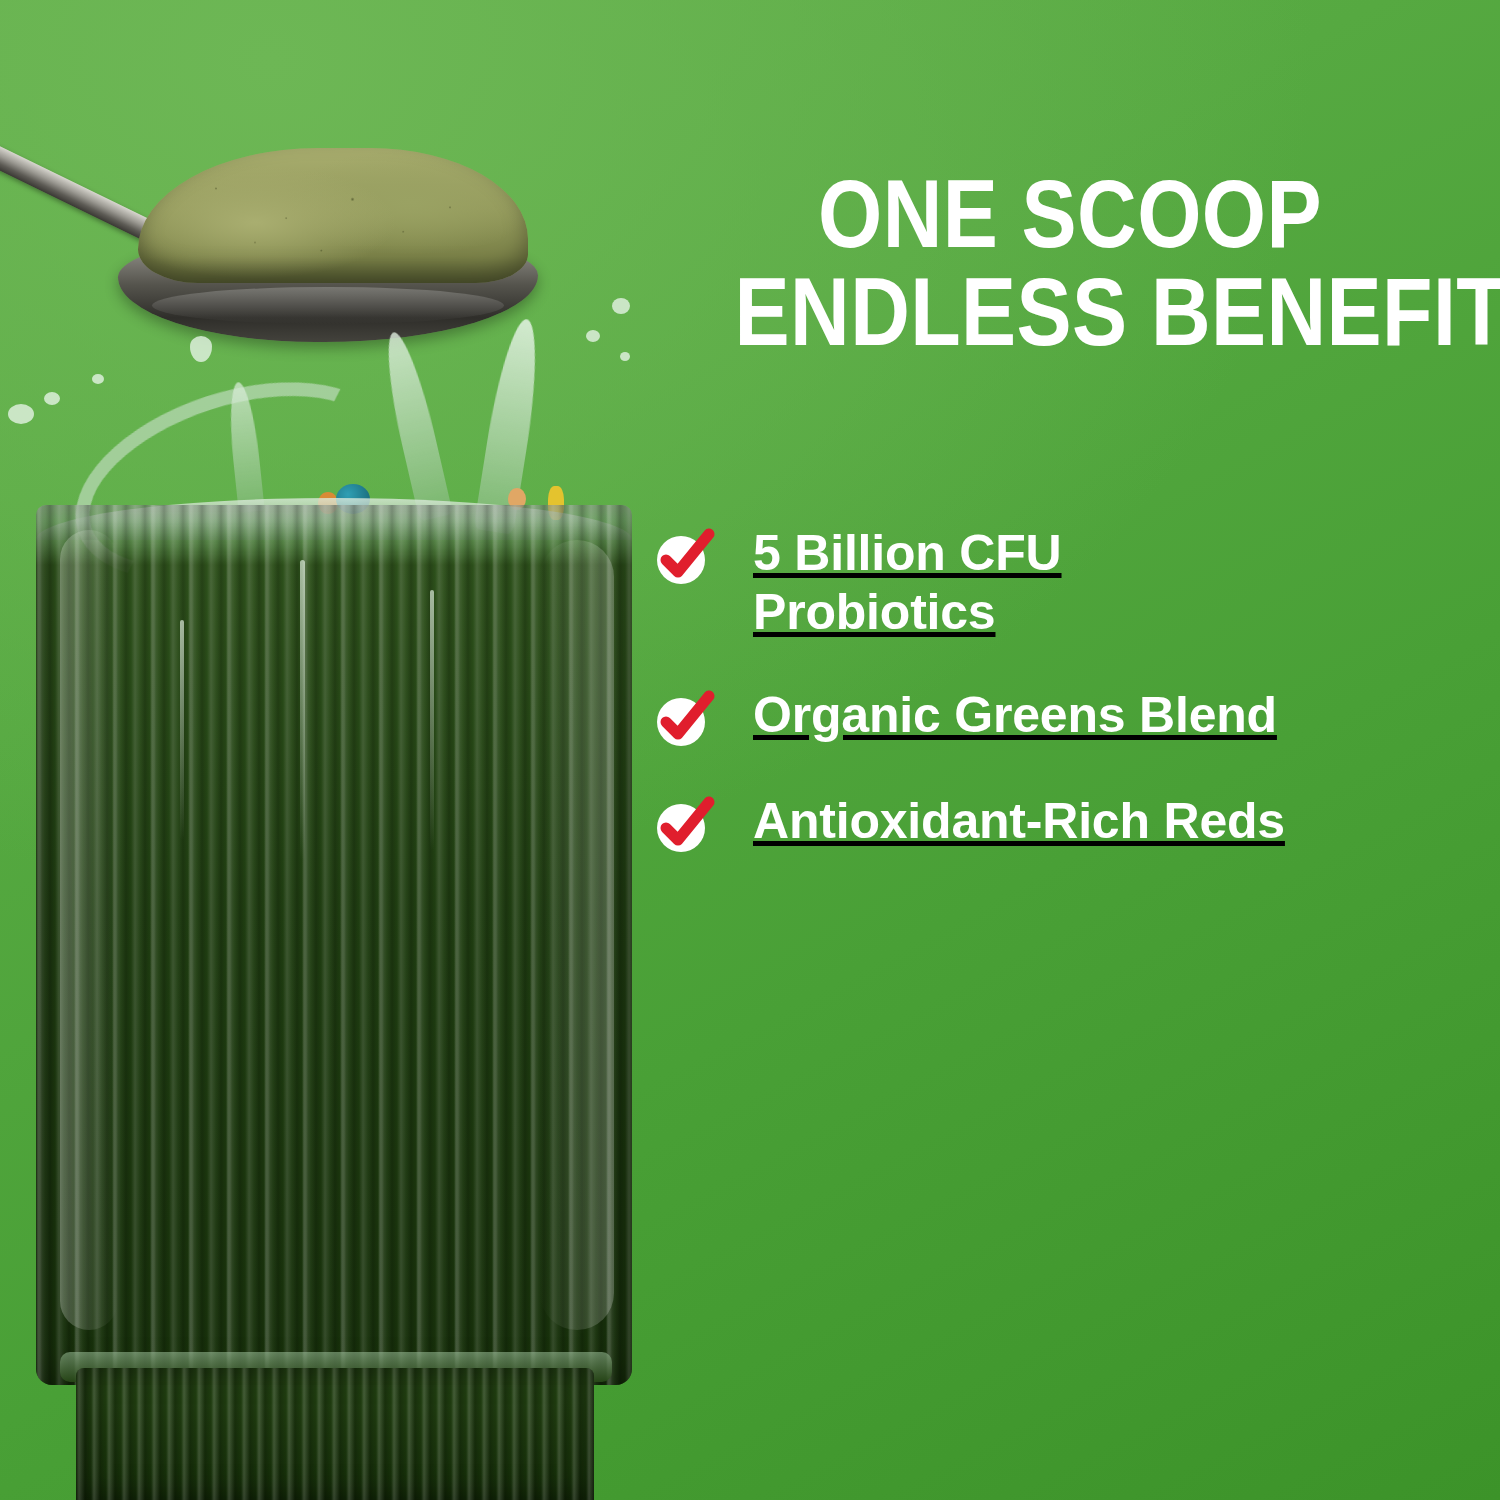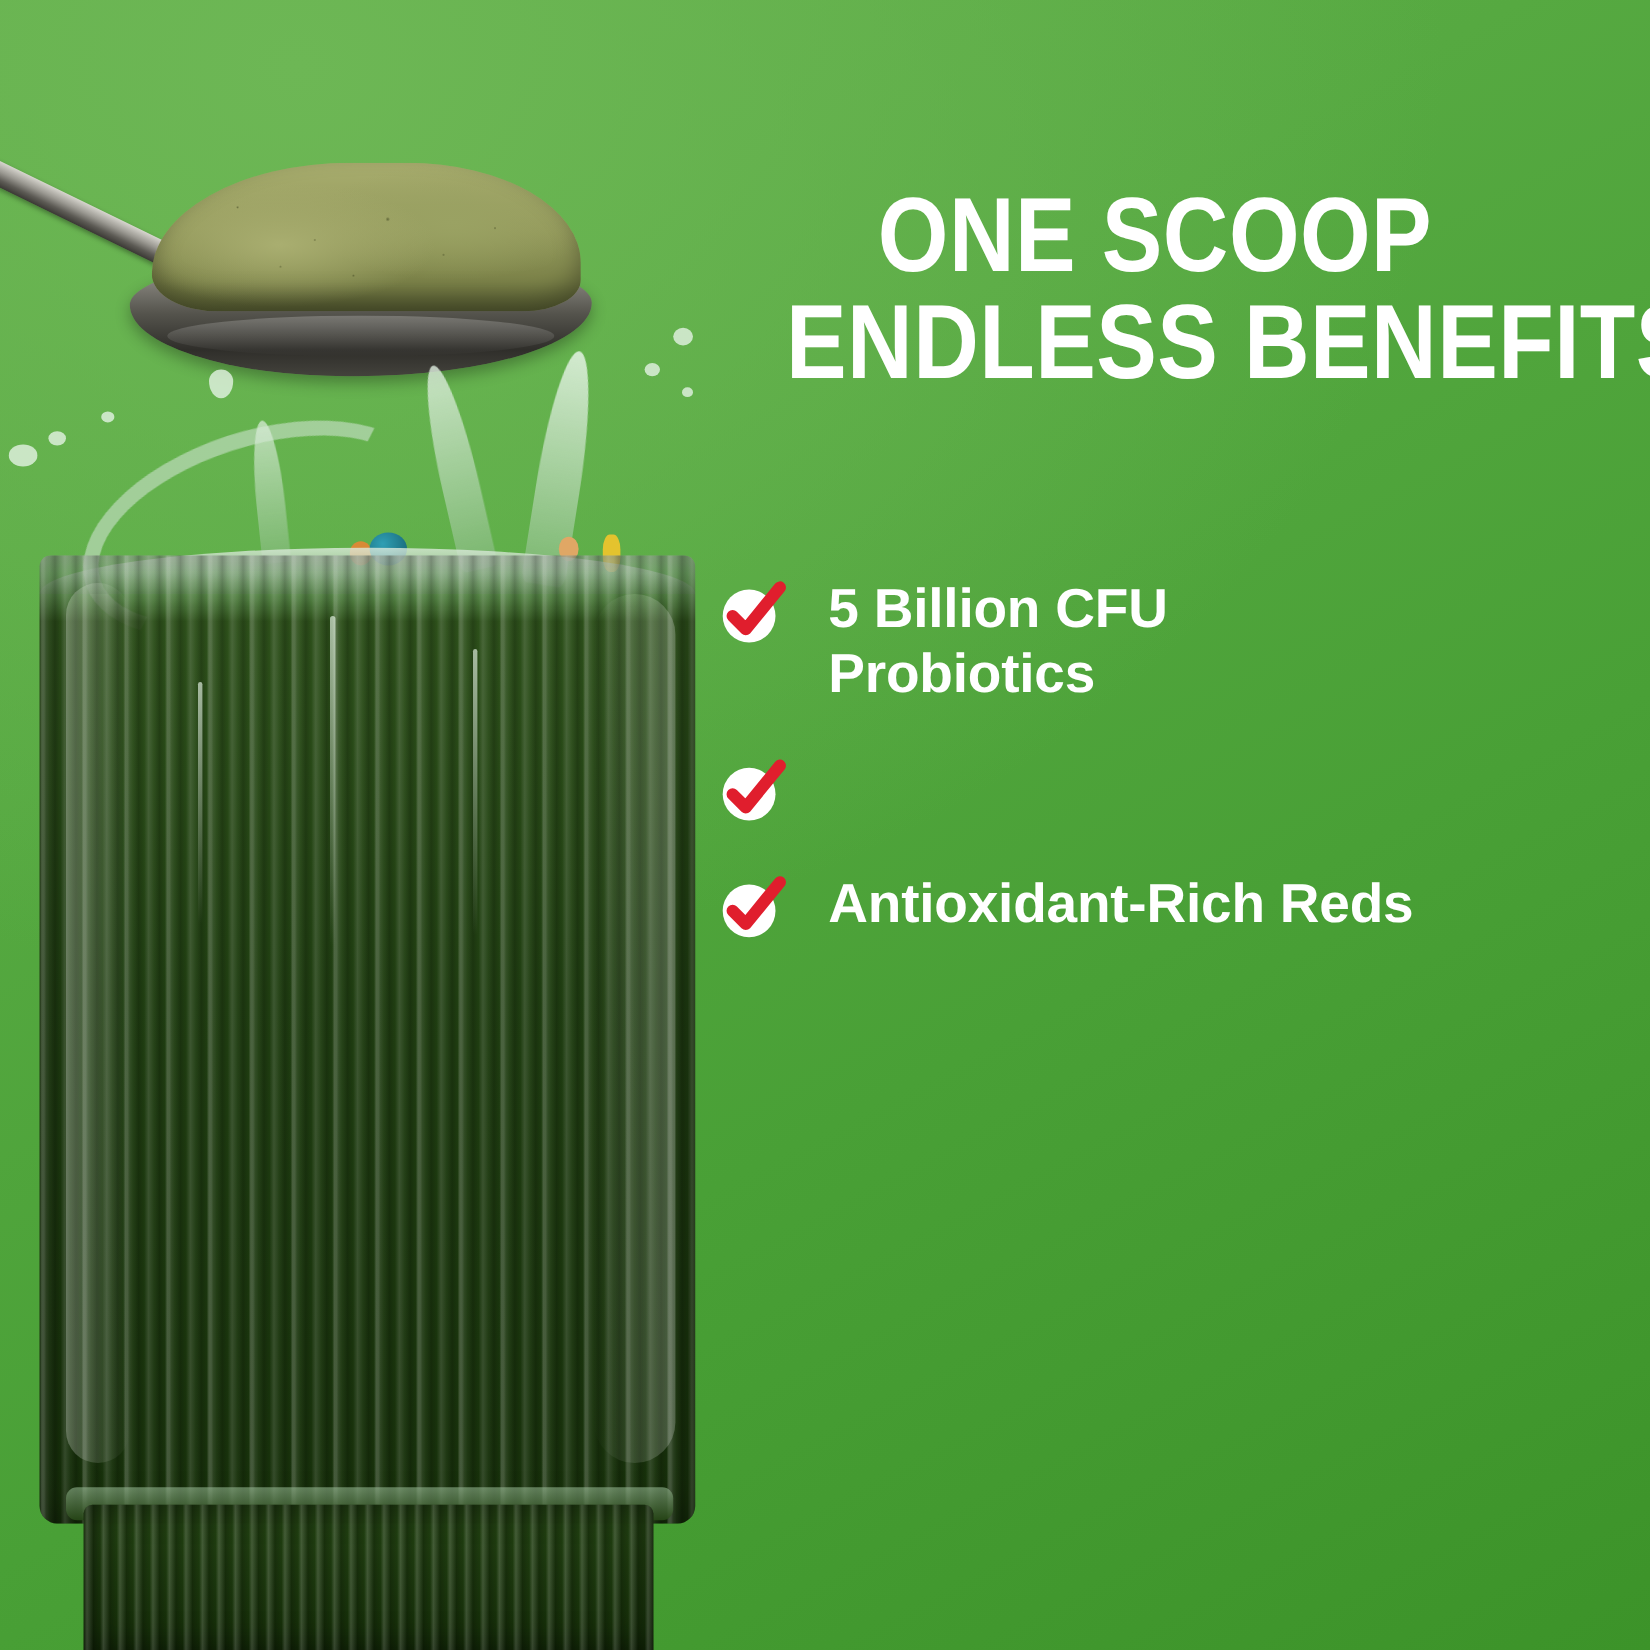--- a/index.html
+++ b/index.html
@@ -160,30 +160,30 @@
   }
   .base-lip{
     position:absolute;left:60px;top:1352px;width:552px;height:30px;
     background:linear-gradient(180deg,rgba(160,196,158,.55),rgba(40,72,24,.9));
     border-radius:10px;
   }
   .glass-drip{position:absolute;background:linear-gradient(180deg,rgba(235,248,235,.65),rgba(235,248,235,0));border-radius:3px;}
 
   
   #headline{
-    position:absolute;left:660px;top:168px;width:780px;
+    position:absolute;left:680px;top:168px;width:780px;
     text-align:center;color:#FFFFFF;
     font-family:"Liberation Sans Narrow","Liberation Sans",sans-serif;
     font-weight:700;letter-spacing:.5px;line-height:.96;
   }
   #headline .hl{display:block;white-space:nowrap;}
   #headline .hl1{font-size:96px;transform:scaleX(.86);transform-origin:center;}
   #headline .hl2{font-size:96px;transform:scaleX(.86);transform-origin:center;margin-top:6px;}
 
-  #benefits{position:absolute;left:655px;top:524px;width:830px;}
+  #benefits{position:absolute;left:655px;top:524px;width:830px;text-decoration:underline;}
   .benefit{position:relative;display:flex;align-items:flex-start;margin-bottom:44px;}
   .benefit:last-child{margin-bottom:0;}
   .check-icon{flex:0 0 auto;width:56px;height:56px;position:relative;margin-top:6px;}
   .check-icon svg{position:absolute;left:0;top:0;overflow:visible;}
   .benefit-label{
     margin-left:42px;color:#FFFFFF;font-weight:700;font-size:50px;line-height:1.18;
     letter-spacing:-.2px;max-width:700px;
   }
   .b-two-line .benefit-label{max-width:560px;}
 </style>
@@ -248,20 +248,21 @@
     </div>
 
 
     <div class="benefit">
       <span class="check-icon">
         <svg width="56" height="56" viewBox="0 0 56 56">
           <circle cx="26" cy="30" r="24" fill="#FFFFFF"></circle>
           <path d="M11 30 L23 42 L54 4" stroke="#E01E2D" stroke-width="11" fill="none" stroke-linecap="round" stroke-linejoin="round"></path>
         </svg>
       </span>
+      <span class="benefit-label">Organic Greens Blend</span>
     </div>
 
     <div class="benefit">
       <span class="check-icon">
         <svg width="56" height="56" viewBox="0 0 56 56">
           <circle cx="26" cy="30" r="24" fill="#FFFFFF"></circle>
           <path d="M11 30 L23 42 L54 4" stroke="#E01E2D" stroke-width="11" fill="none" stroke-linecap="round" stroke-linejoin="round"></path>
         </svg>
       </span>
       <span class="benefit-label">Antioxidant-Rich Reds</span>

